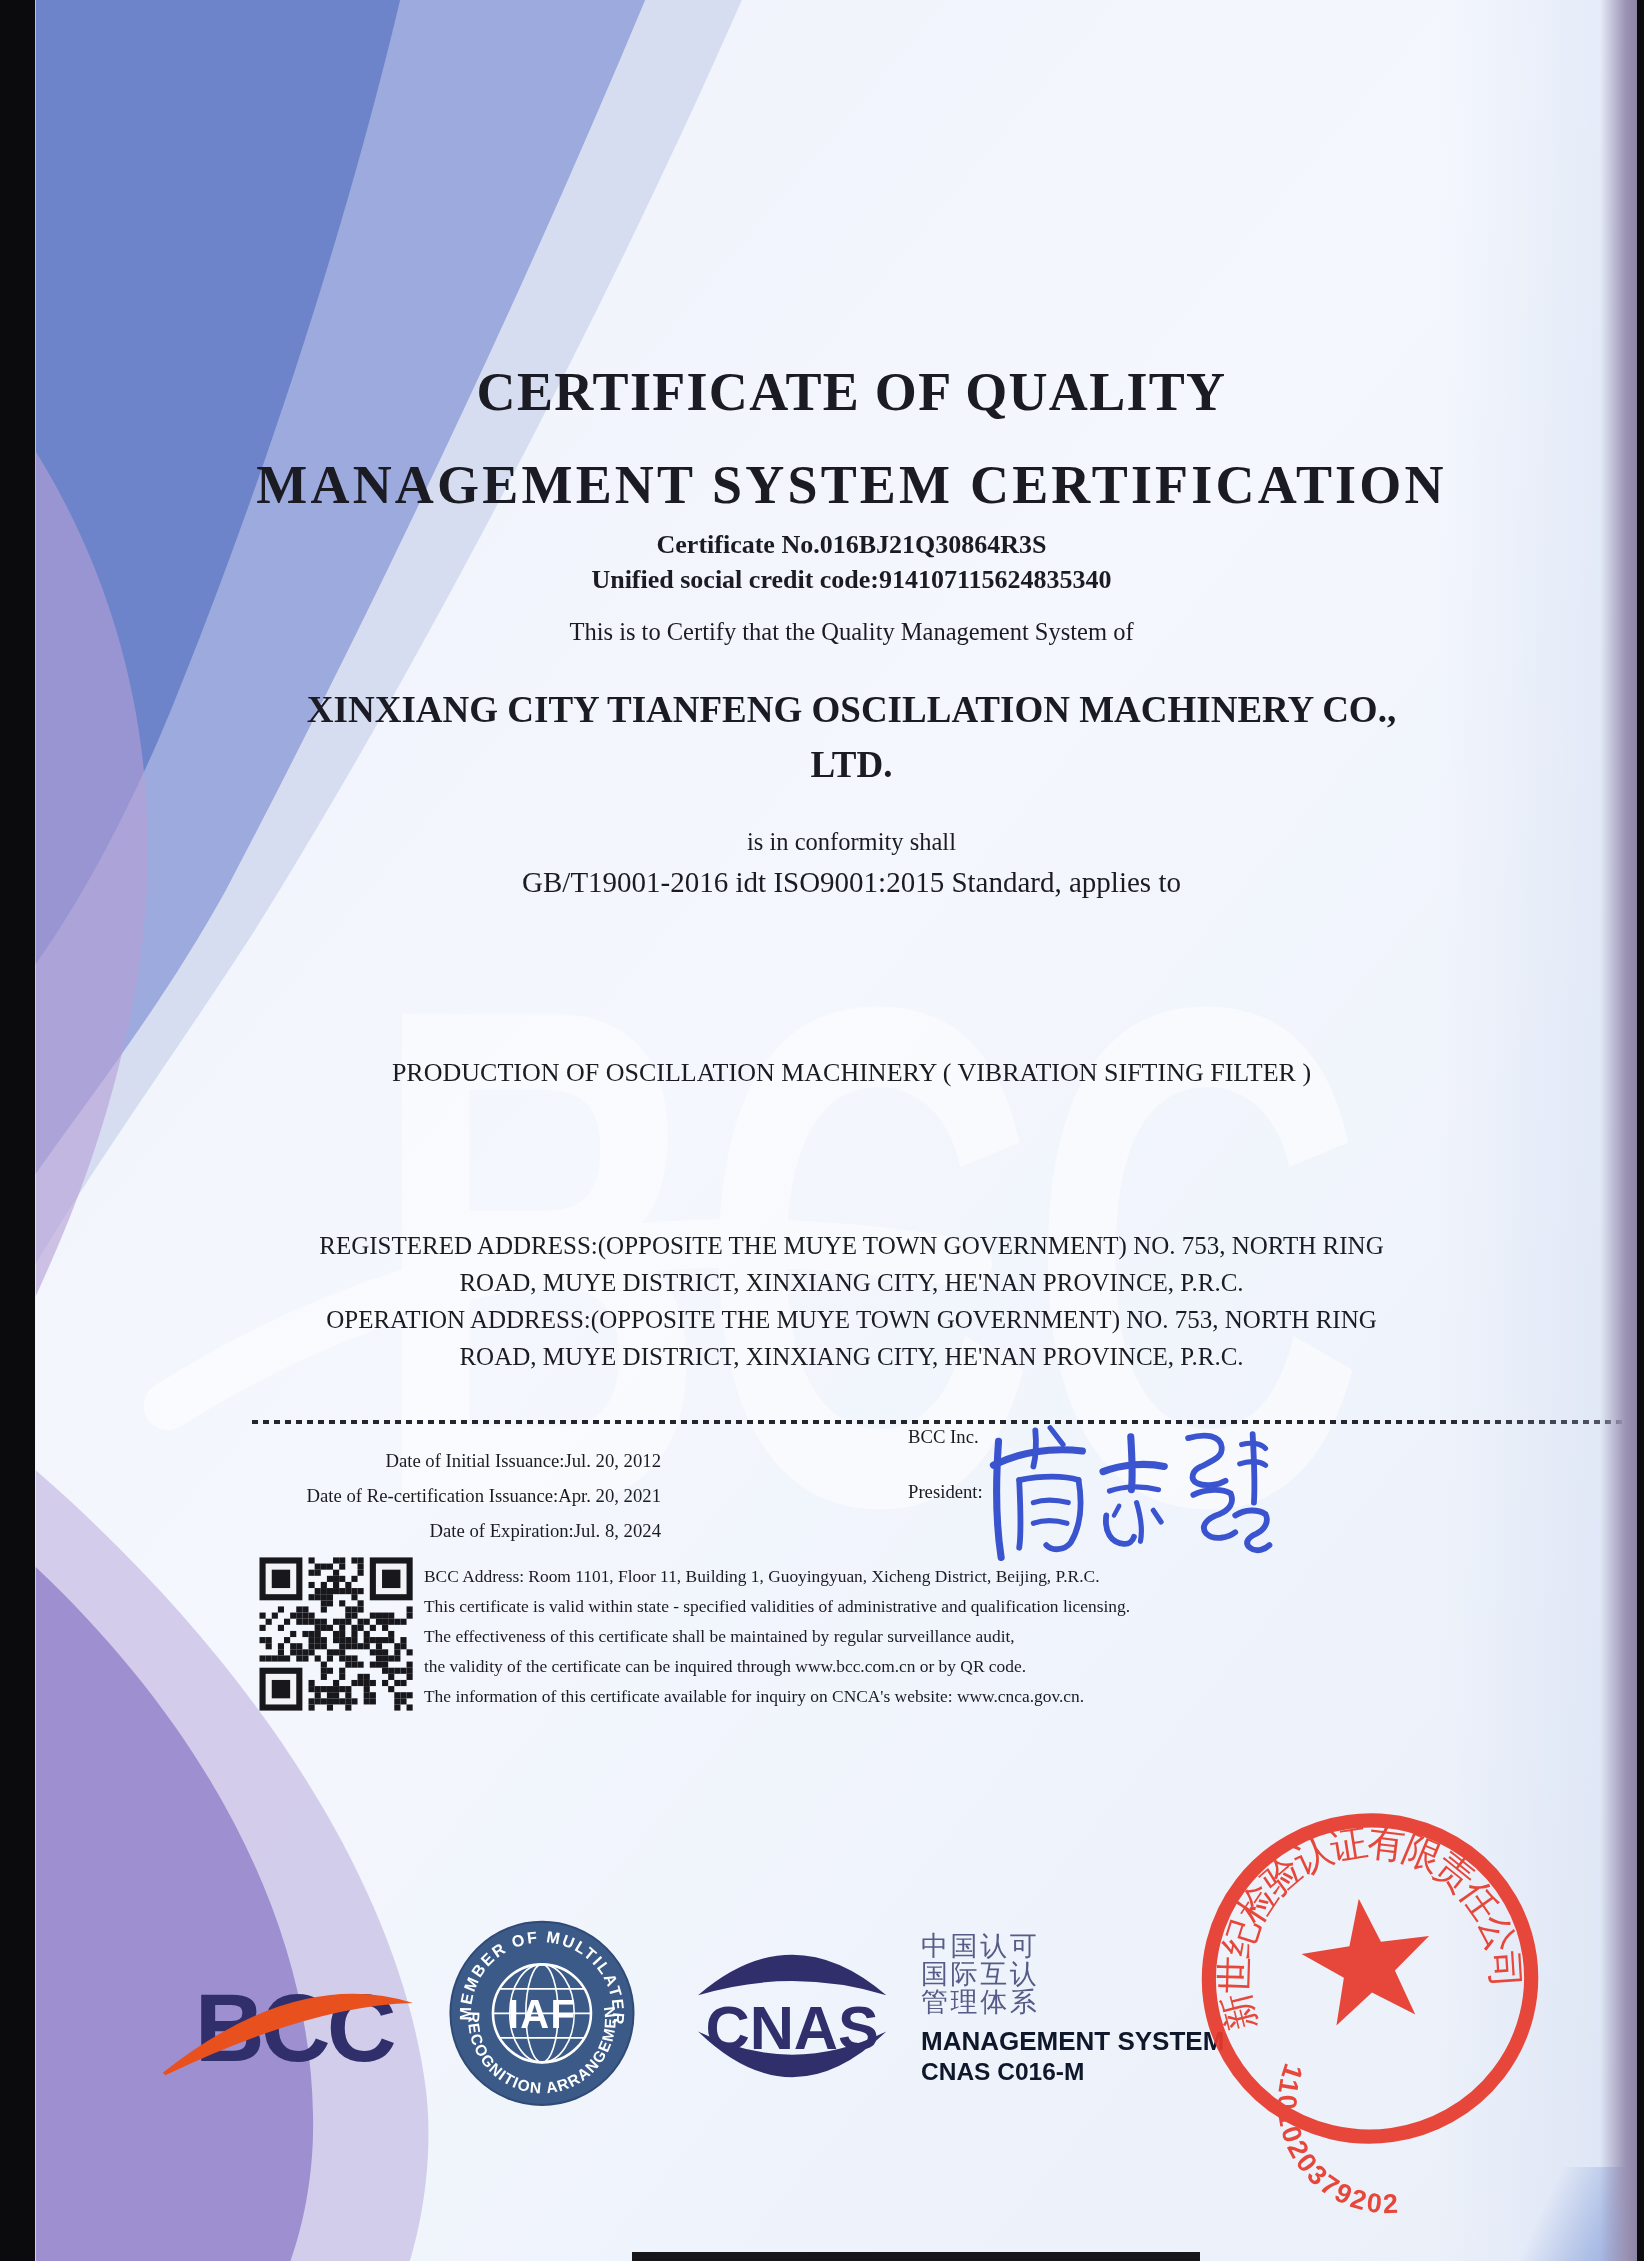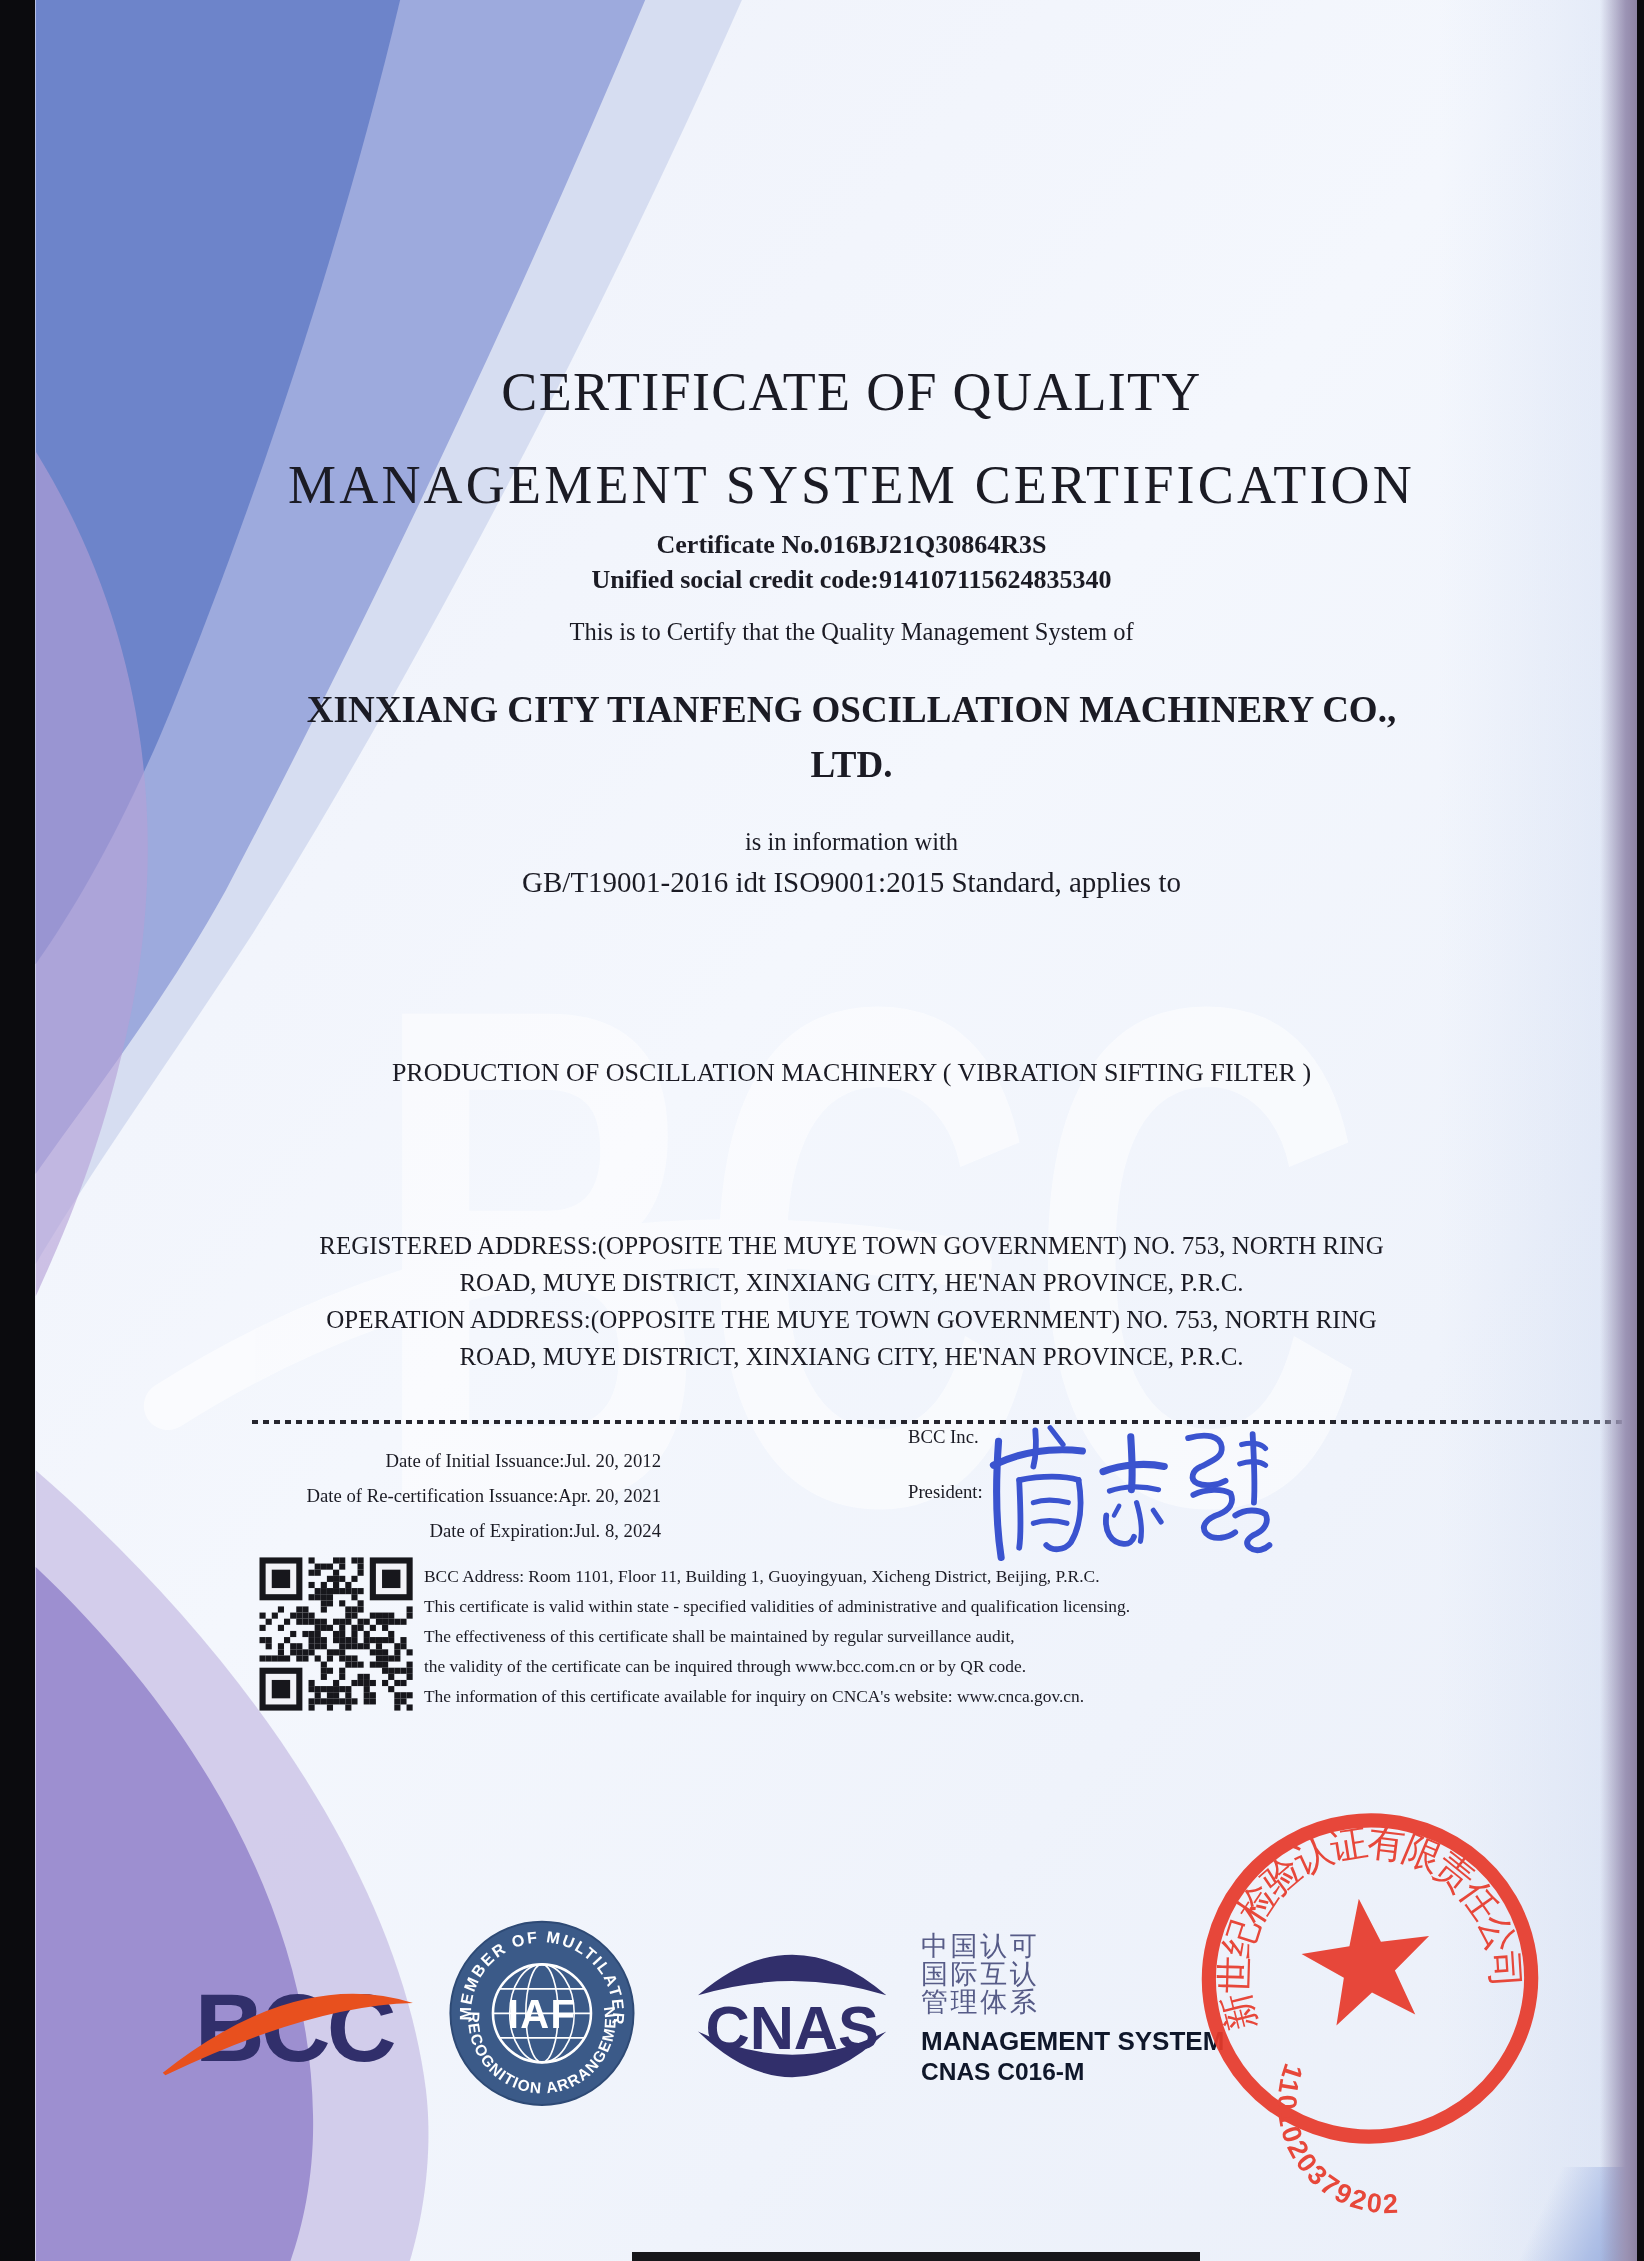--- a/index.html
+++ b/index.html
@@ -1,21 +1,21 @@
 <!DOCTYPE html>
 <html style="font-size:10.3px"><head>
 <meta charset="utf-8">
 <style>
   html,body{margin:0;padding:0;}
   body{width:1645px;height:2261px;position:relative;overflow:hidden;
        background:linear-gradient(130deg,#eef1fa 0%,#f4f7fd 45%,#eaeff9 100%);
        font-family:"Liberation Serif", serif;color:#1b1b24;}
   .abs{position:absolute;}
   .ctr{left:71px;width:1561px;text-align:center;}
-  .t-line{font-weight:normal;font-size:54px;letter-spacing:1.3px;}
+  .t-line{font-weight:bold;font-size:54px;letter-spacing:1.3px;}
   .certline{font-weight:bold;font-size:26px;}
   .body38{font-size:24.5px;}
   .company{font-weight:bold;font-size:37px;}
   .addr{font-size:25px;line-height:37px;}
   .small29{font-size:18.7px;}
   .fine{font-size:17.4px;line-height:30px;text-align:left;}
   .dotted{height:3.9px;background:repeating-linear-gradient(90deg,#26262e 0 5.8px,transparent 5.8px 11px);}
   .dates{text-align:right;font-size:18.7px;line-height:35px;}
   .cnas-cn{font-family:"DejaVu Sans", sans-serif;font-size:27px;line-height:28px;color:#565b87;letter-spacing:2.6px;}
   .cnas-en{font-family:"Liberation Sans", sans-serif;font-weight:bold;color:#0f172a;}
@@ -42,21 +42,21 @@
 <div class="abs ctr t-line" style="top:427px;letter-spacing:3.2px;margin-top:27px;">MANAGEMENT SYSTEM CERTIFICATION</div>
 
 <div class="abs ctr certline" style="top:530px;">Certificate No.016BJ21Q30864R3S</div>
 <div class="abs ctr certline" style="top:565px;">Unified social credit code:914107115624835340</div>
 
 <div class="abs ctr body38" style="top:618px;">This is to Certify that the Quality Management System of</div>
 
 <div class="abs ctr company" style="top:688px;">XINXIANG CITY TIANFENG OSCILLATION MACHINERY CO.,</div>
 <div class="abs ctr company" style="top:743px;">LTD.</div>
 
-<div class="abs ctr body38" style="top:828px;">is in information with</div>
+<div class="abs ctr body38" style="top:828px;">is in conformity shall</div>
 <div class="abs ctr" style="top:866px;font-size:29px;">GB/T19001-2016 idt ISO9001:2015 Standard, applies to</div>
 
 <div class="abs ctr" style="top:1058px;font-size:26px;">PRODUCTION OF OSCILLATION MACHINERY ( VIBRATION SIFTING FILTER )</div>
 
 <div class="abs ctr addr" style="top:1227px;">
   <div>REGISTERED ADDRESS:(OPPOSITE THE MUYE TOWN GOVERNMENT) NO. 753, NORTH RING</div>
   <div>ROAD, MUYE DISTRICT, XINXIANG CITY, HE'NAN PROVINCE, P.R.C.</div>
   <div>OPERATION ADDRESS:(OPPOSITE THE MUYE TOWN GOVERNMENT) NO. 753, NORTH RING</div>
   <div>ROAD, MUYE DISTRICT, XINXIANG CITY, HE'NAN PROVINCE, P.R.C.</div>
 </div>

